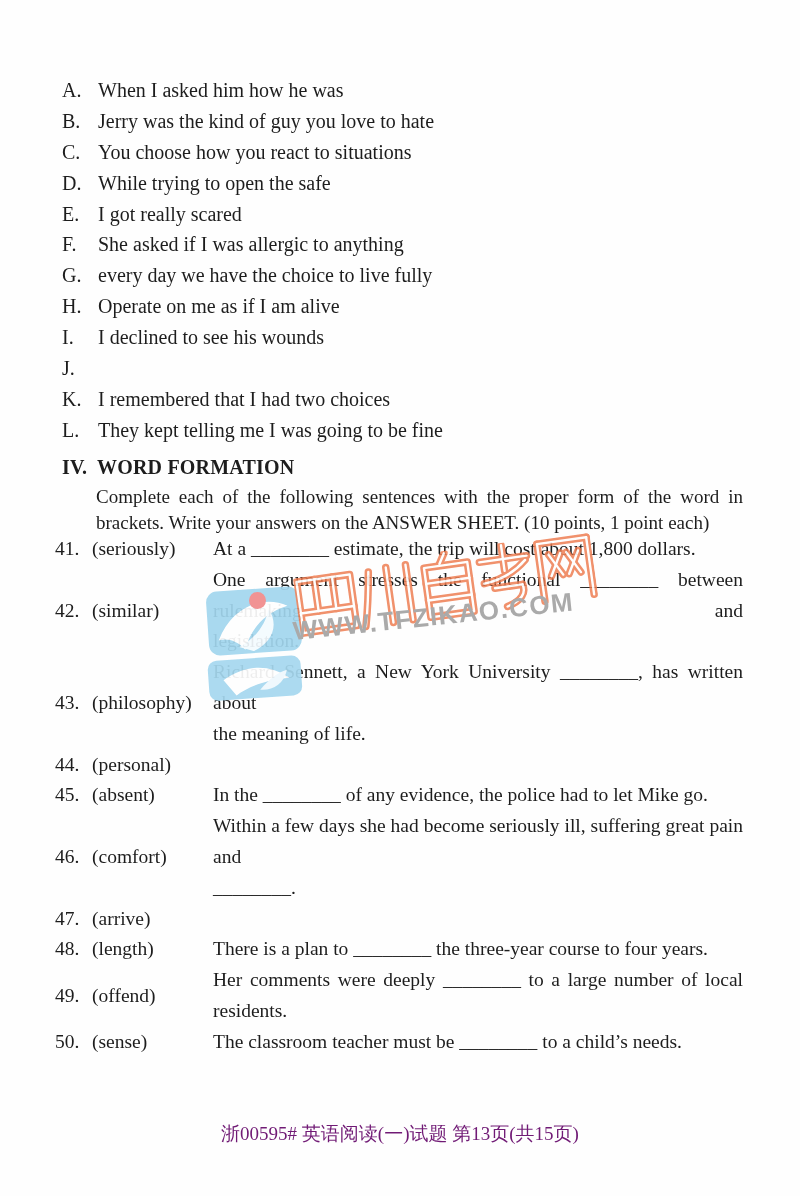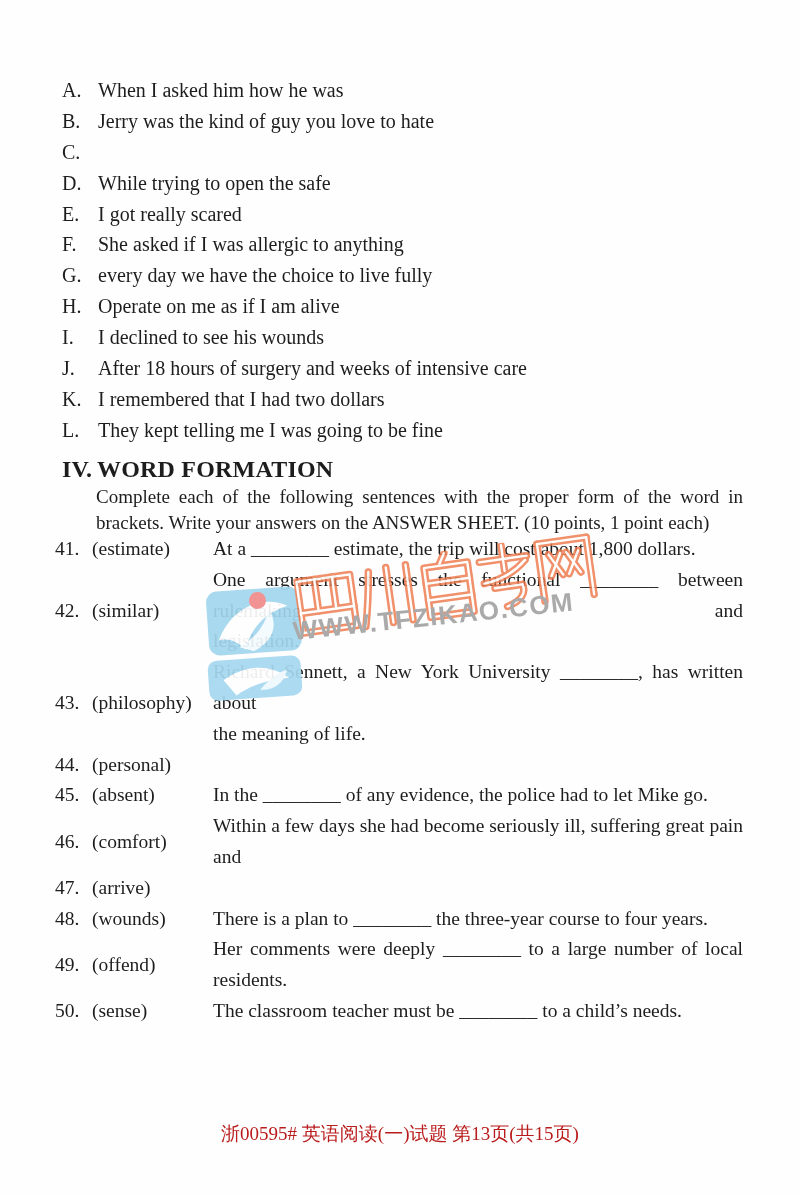--- a/index.html
+++ b/index.html
@@ -6,32 +6,32 @@
   .page {
     position:relative; width:800px; height:1196px; background:#fefefe;
     font-family:"Liberation Serif", serif; color:#1d1d1d; overflow:hidden;
   }
   
   .options { position:absolute; left:62px; top:75px; }
   .opt-row { display:flex; height:30.9px; align-items:center; font-size:20px; }
   .opt-label { width:36px; flex:none; }
   .opt-text { white-space:nowrap; }
   
-  .section-heading { position:absolute; left:62px; top:456px; font-size:24px; font-weight:bold; letter-spacing:0.2px; }
+  .section-heading { position:absolute; left:62px; top:456px; font-size:20px; font-weight:bold; letter-spacing:0.2px; }
   .sec-num { display:inline-block; width:35px; }
   .instructions { position:absolute; left:96px; top:484px; width:647px; font-size:19px; font-weight:normal; line-height:25.5px; }
   .just { text-align:justify; text-align-last:justify; }
   
   .items { position:absolute; left:55px; top:534px; width:688px; font-size:19.5px; line-height:30.8px; }
   .item { display:flex; align-items:center; }
   .item-num { width:37px; flex:none; }
   .item-word { width:121px; flex:none; }
   .item-text { flex:1; min-width:0; }
   
-  .footer { position:absolute; left:0; top:1121px; width:100%; text-align:center; font-size:19px; color:#b91c1c; }
+  .footer { position:absolute; left:0; top:1121px; width:100%; text-align:center; font-size:19px; color:#701a75; }
   
   .watermark { position:absolute; left:0; top:0; width:100%; height:100%; pointer-events:none; opacity:0.92; }
   .wm-logo { position:absolute; left:205px; top:586px; transform:rotate(-4deg); transform-origin:50% 50%; }
   .wm-dot { position:absolute; left:249px; top:592px; width:17px; height:17px; border-radius:50%; background:#f08a8a; }
   .wm-cn { position:absolute; left:297px; top:572px; transform:rotate(-8deg); transform-origin:0 50%; }
   .wm-cn use.outer { stroke:#ee7a4e; stroke-width:7.5; fill:none; stroke-linecap:round; stroke-linejoin:round; opacity:0.9; }
   .wm-cn use.inner { stroke:#ffffff; stroke-width:2.4; fill:none; stroke-linecap:round; stroke-linejoin:round; }
   .wm-url {
     position:absolute; left:293px; top:616px; transform:rotate(-6deg); transform-origin:0 50%;
     font-family:"Liberation Sans", sans-serif; font-weight:bold; font-size:26px;
@@ -47,20 +47,21 @@
     <div class="opt-row">
         <span class="opt-label">A.</span>
         <span class="opt-text">When I asked him how he was</span>
       </div>
     <div class="opt-row">
         <span class="opt-label">B.</span>
         <span class="opt-text">Jerry was the kind of guy you love to hate</span>
       </div>
     <div class="opt-row">
         <span class="opt-label">C.</span>
+        <span class="opt-text">You choose how you react to situations</span>
       </div>
     <div class="opt-row">
         <span class="opt-label">D.</span>
         <span class="opt-text">While trying to open the safe</span>
       </div>
     <div class="opt-row">
         <span class="opt-label">E.</span>
         <span class="opt-text">I got really scared</span>
       </div>
     <div class="opt-row">
@@ -74,45 +75,44 @@
     <div class="opt-row">
         <span class="opt-label">H.</span>
         <span class="opt-text">Operate on me as if I am alive</span>
       </div>
     <div class="opt-row">
         <span class="opt-label">I.</span>
         <span class="opt-text">I declined to see his wounds</span>
       </div>
     <div class="opt-row">
         <span class="opt-label">J.</span>
-        <span class="opt-text">After 18 hours of surgery and weeks of intensive care</span>
       </div>
     <div class="opt-row">
         <span class="opt-label">K.</span>
-        <span class="opt-text">I remembered that I had two dollars</span>
+        <span class="opt-text">I remembered that I had two choices</span>
       </div>
     <div class="opt-row">
         <span class="opt-label">L.</span>
         <span class="opt-text">They kept telling me I was going to be fine</span>
       </div>
   </div>
 
   <div class="section-heading">
     <span class="sec-num">IV.</span><span>WORD FORMATION</span>
   </div>
 
   <div class="instructions">
     <div class="just">Complete each of the following sentences with the proper form of the word in</div>
     <div>brackets. Write your answers on the ANSWER SHEET. (10 points, 1 point each)</div>
   </div>
 
   <div class="items">
     <div class="item">
       <span class="item-num">41.</span>
-      <span class="item-word">(estimate)</span>
+      <span class="item-word">(seriously)</span>
       <div class="item-text">
           <div>At a ________ estimate, the trip will cost about 1,800 dollars.</div>
         </div>
     </div>
     <div class="item">
       <span class="item-num">42.</span>
       <span class="item-word">(similar)</span>
       <div class="item-text">
           <div class="just">One argument stresses the functional ________ between rulemaking and</div>
           <div>legislation.</div>
@@ -135,29 +135,30 @@
       <span class="item-word">(absent)</span>
       <div class="item-text">
           <div>In the ________ of any evidence, the police had to let Mike go.</div>
         </div>
     </div>
     <div class="item">
       <span class="item-num">46.</span>
       <span class="item-word">(comfort)</span>
       <div class="item-text">
           <div class="just">Within a few days she had become seriously ill, suffering great pain and</div>
+          <div>________.</div>
         </div>
     </div>
     <div class="item">
       <span class="item-num">47.</span>
       <span class="item-word">(arrive)</span>
     </div>
     <div class="item">
       <span class="item-num">48.</span>
-      <span class="item-word">(wounds)</span>
+      <span class="item-word">(length)</span>
       <div class="item-text">
           <div>There is a plan to ________ the three-year course to four years.</div>
         </div>
     </div>
     <div class="item">
       <span class="item-num">49.</span>
       <span class="item-word">(offend)</span>
       <div class="item-text">
           <div class="just">Her comments were deeply ________ to a large number of local</div>
           <div>residents.</div>

